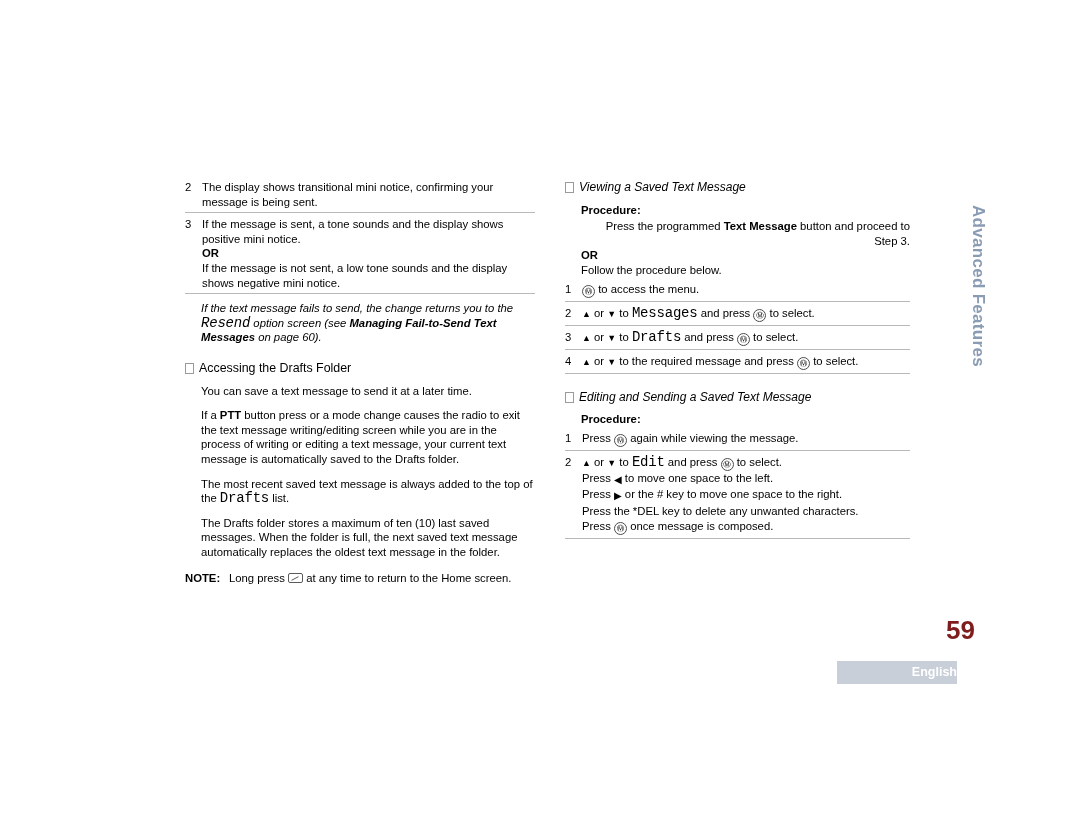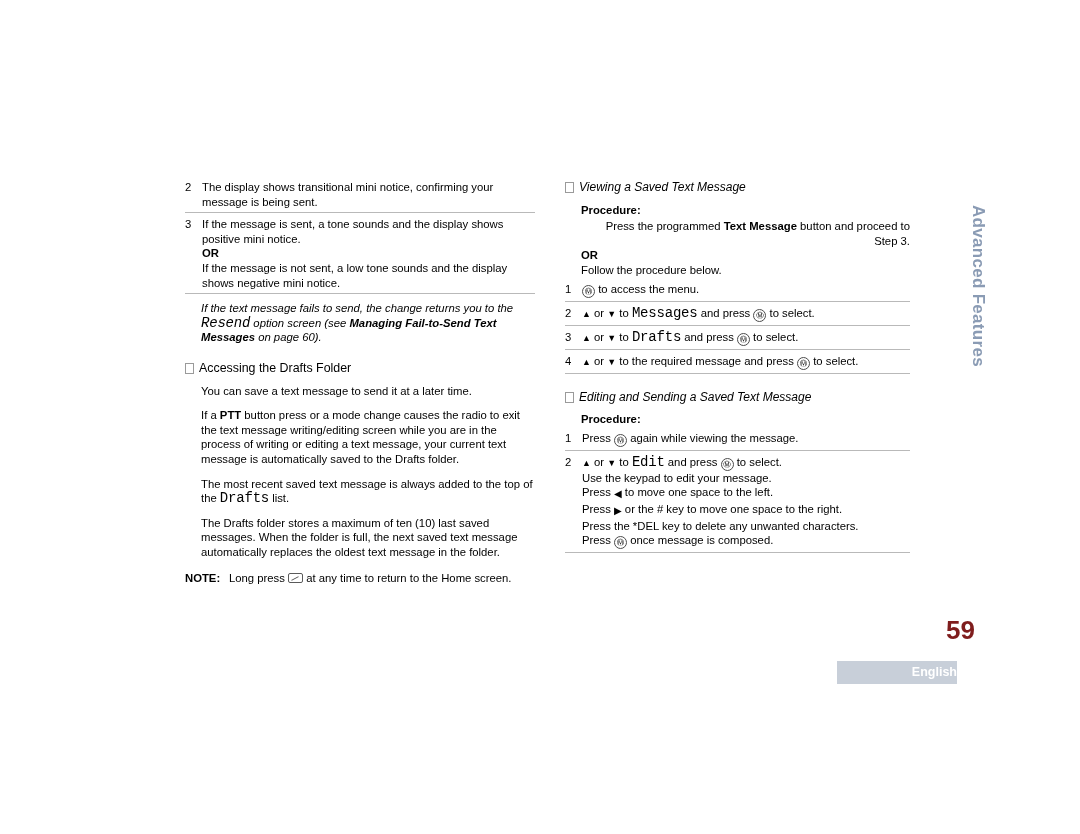--- a/index.html
+++ b/index.html
@@ -296,21 +296,20 @@
 
     <div class="step">
       <span class="num">1</span>
       <p><span>Press </span><span class="key">Ⓜ</span><span> again while viewing the message.</span></p>
     </div>
     <div class="rule-right"></div>
 
     <div class="step">
       <span class="num">2</span>
       <p><span class="arrow">▲</span><span> or </span><span class="arrow">▼</span><span> to </span><span class="mono">Edit</span><span> and press </span><span class="key">Ⓜ</span><span> to select.</span></p>
-      <p>Use the keypad to edit your message.</p>
       <p><span>Press </span><span class="arrow-left">◀</span><span> to move one space to the left.</span></p>
       <p><span>Press </span><span class="arrow-right">▶</span><span> or the # key to move one space to the right.</span></p>
       <p>Press the *DEL key to delete any unwanted characters.</p>
       <p><span>Press </span><span class="key">Ⓜ</span><span> once message is composed.</span></p>
     </div>
     <div class="rule-right"></div>
 
   </div>
 
   <div class="side-tab">Advanced Features</div>

